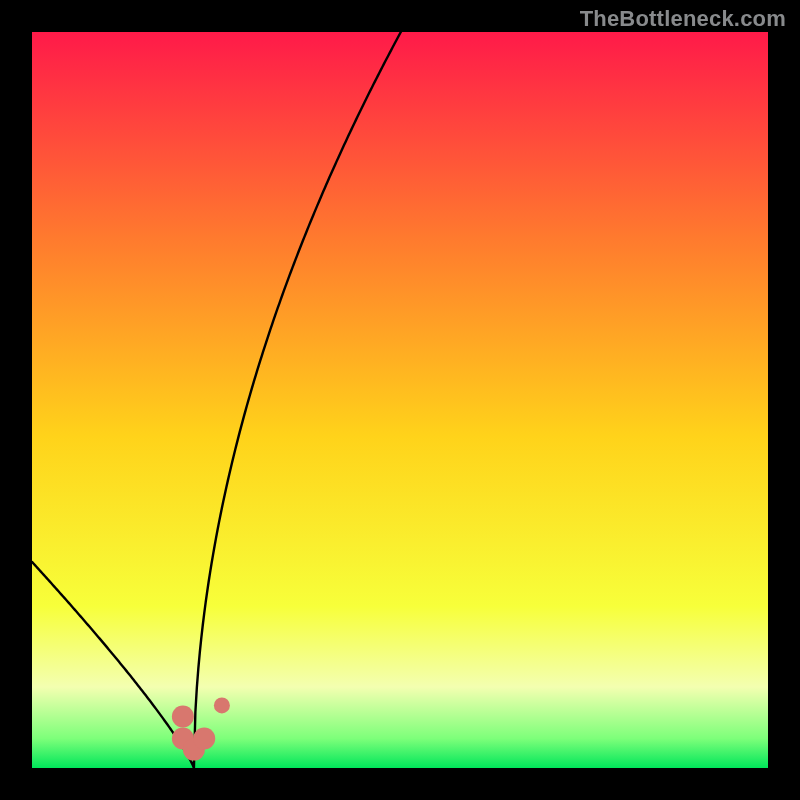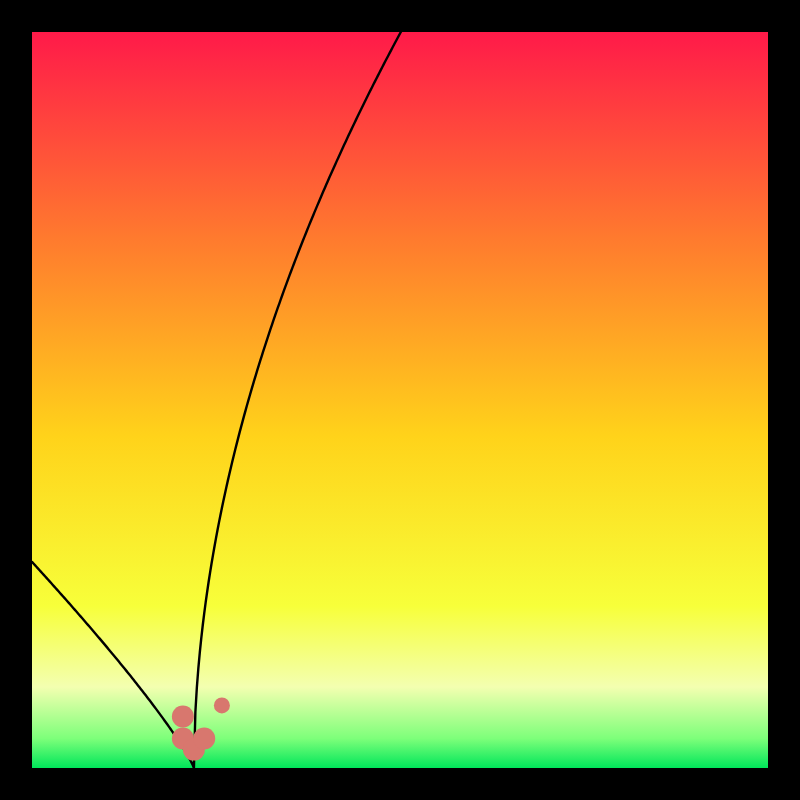--- a/index.html
+++ b/index.html
@@ -75,13 +75,14 @@
       <g id="markers-group">
           <circle cx="150.88" cy="706.56" r="11.00" fill="#d8776e"></circle>
           <circle cx="150.88" cy="684.48" r="11.00" fill="#d8776e"></circle>
           <circle cx="161.92" cy="717.60" r="11.00" fill="#d8776e"></circle>
           <circle cx="172.22" cy="706.56" r="11.00" fill="#d8776e"></circle>
           <circle cx="189.89" cy="673.44" r="8.00" fill="#d8776e"></circle>
         </g>
     </svg>
   </div>
 
+  <div class="watermark">TheBottleneck.com</div>
 </div>
 
 </body></html>

